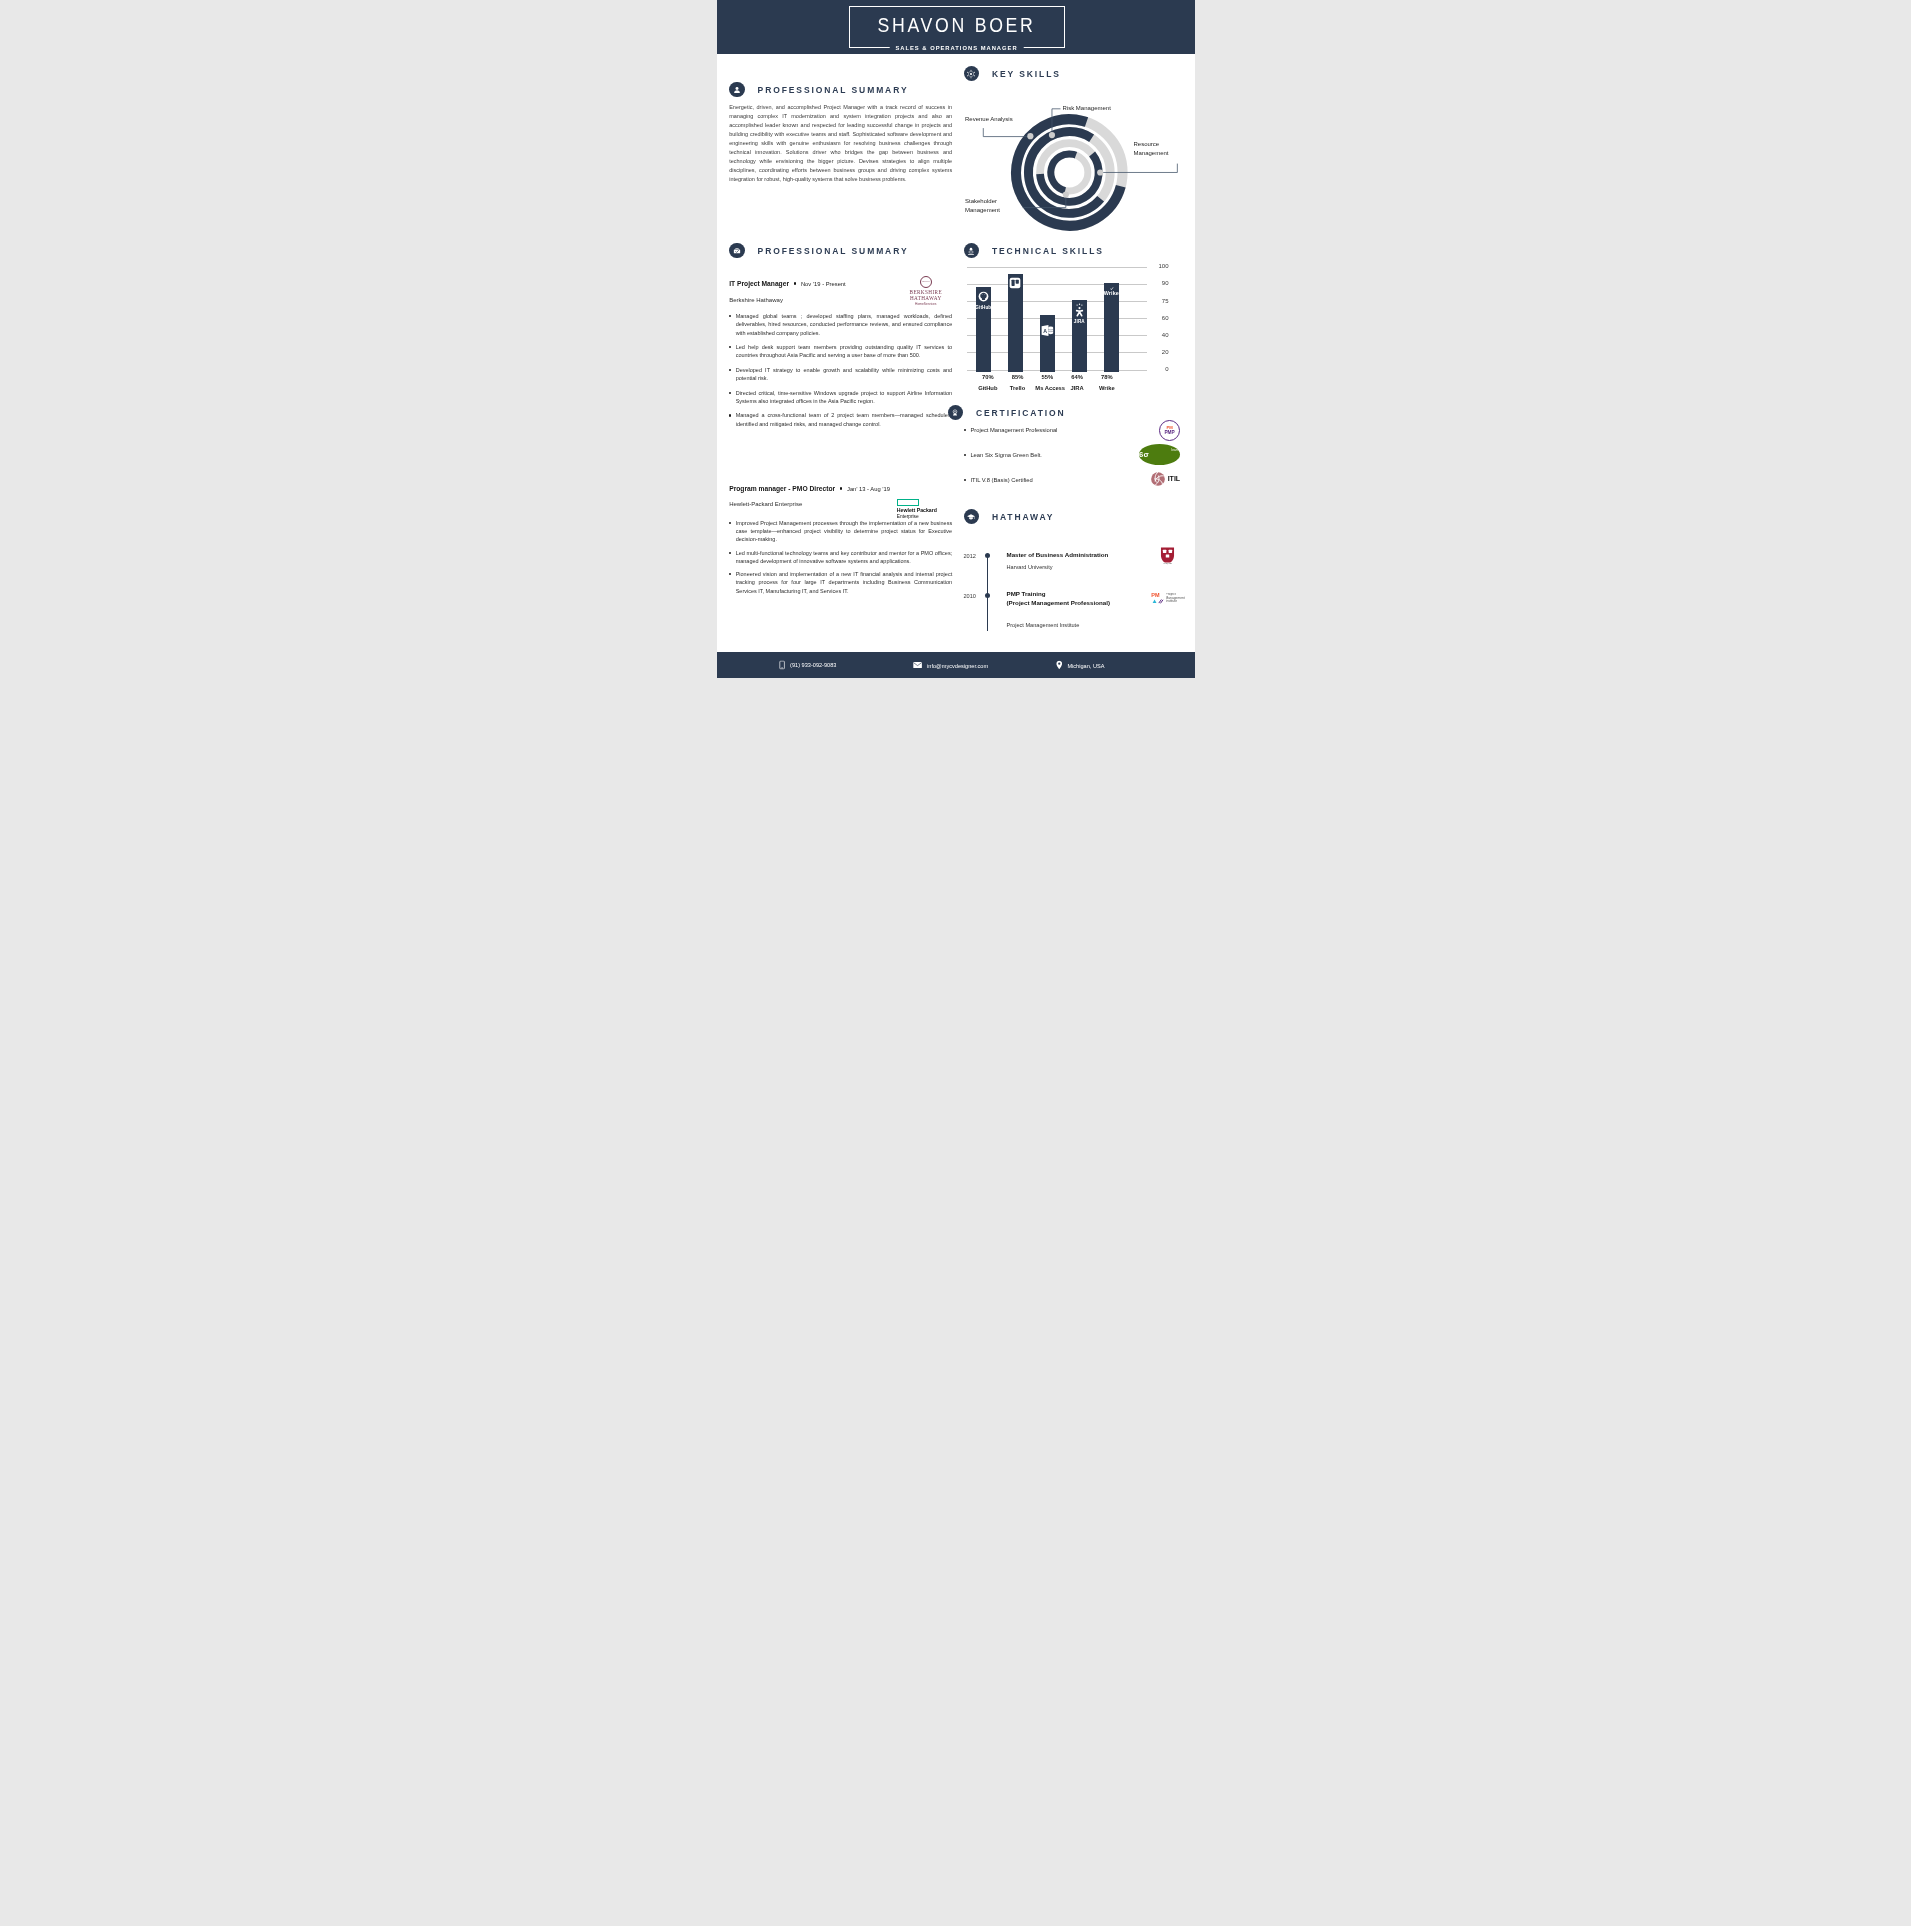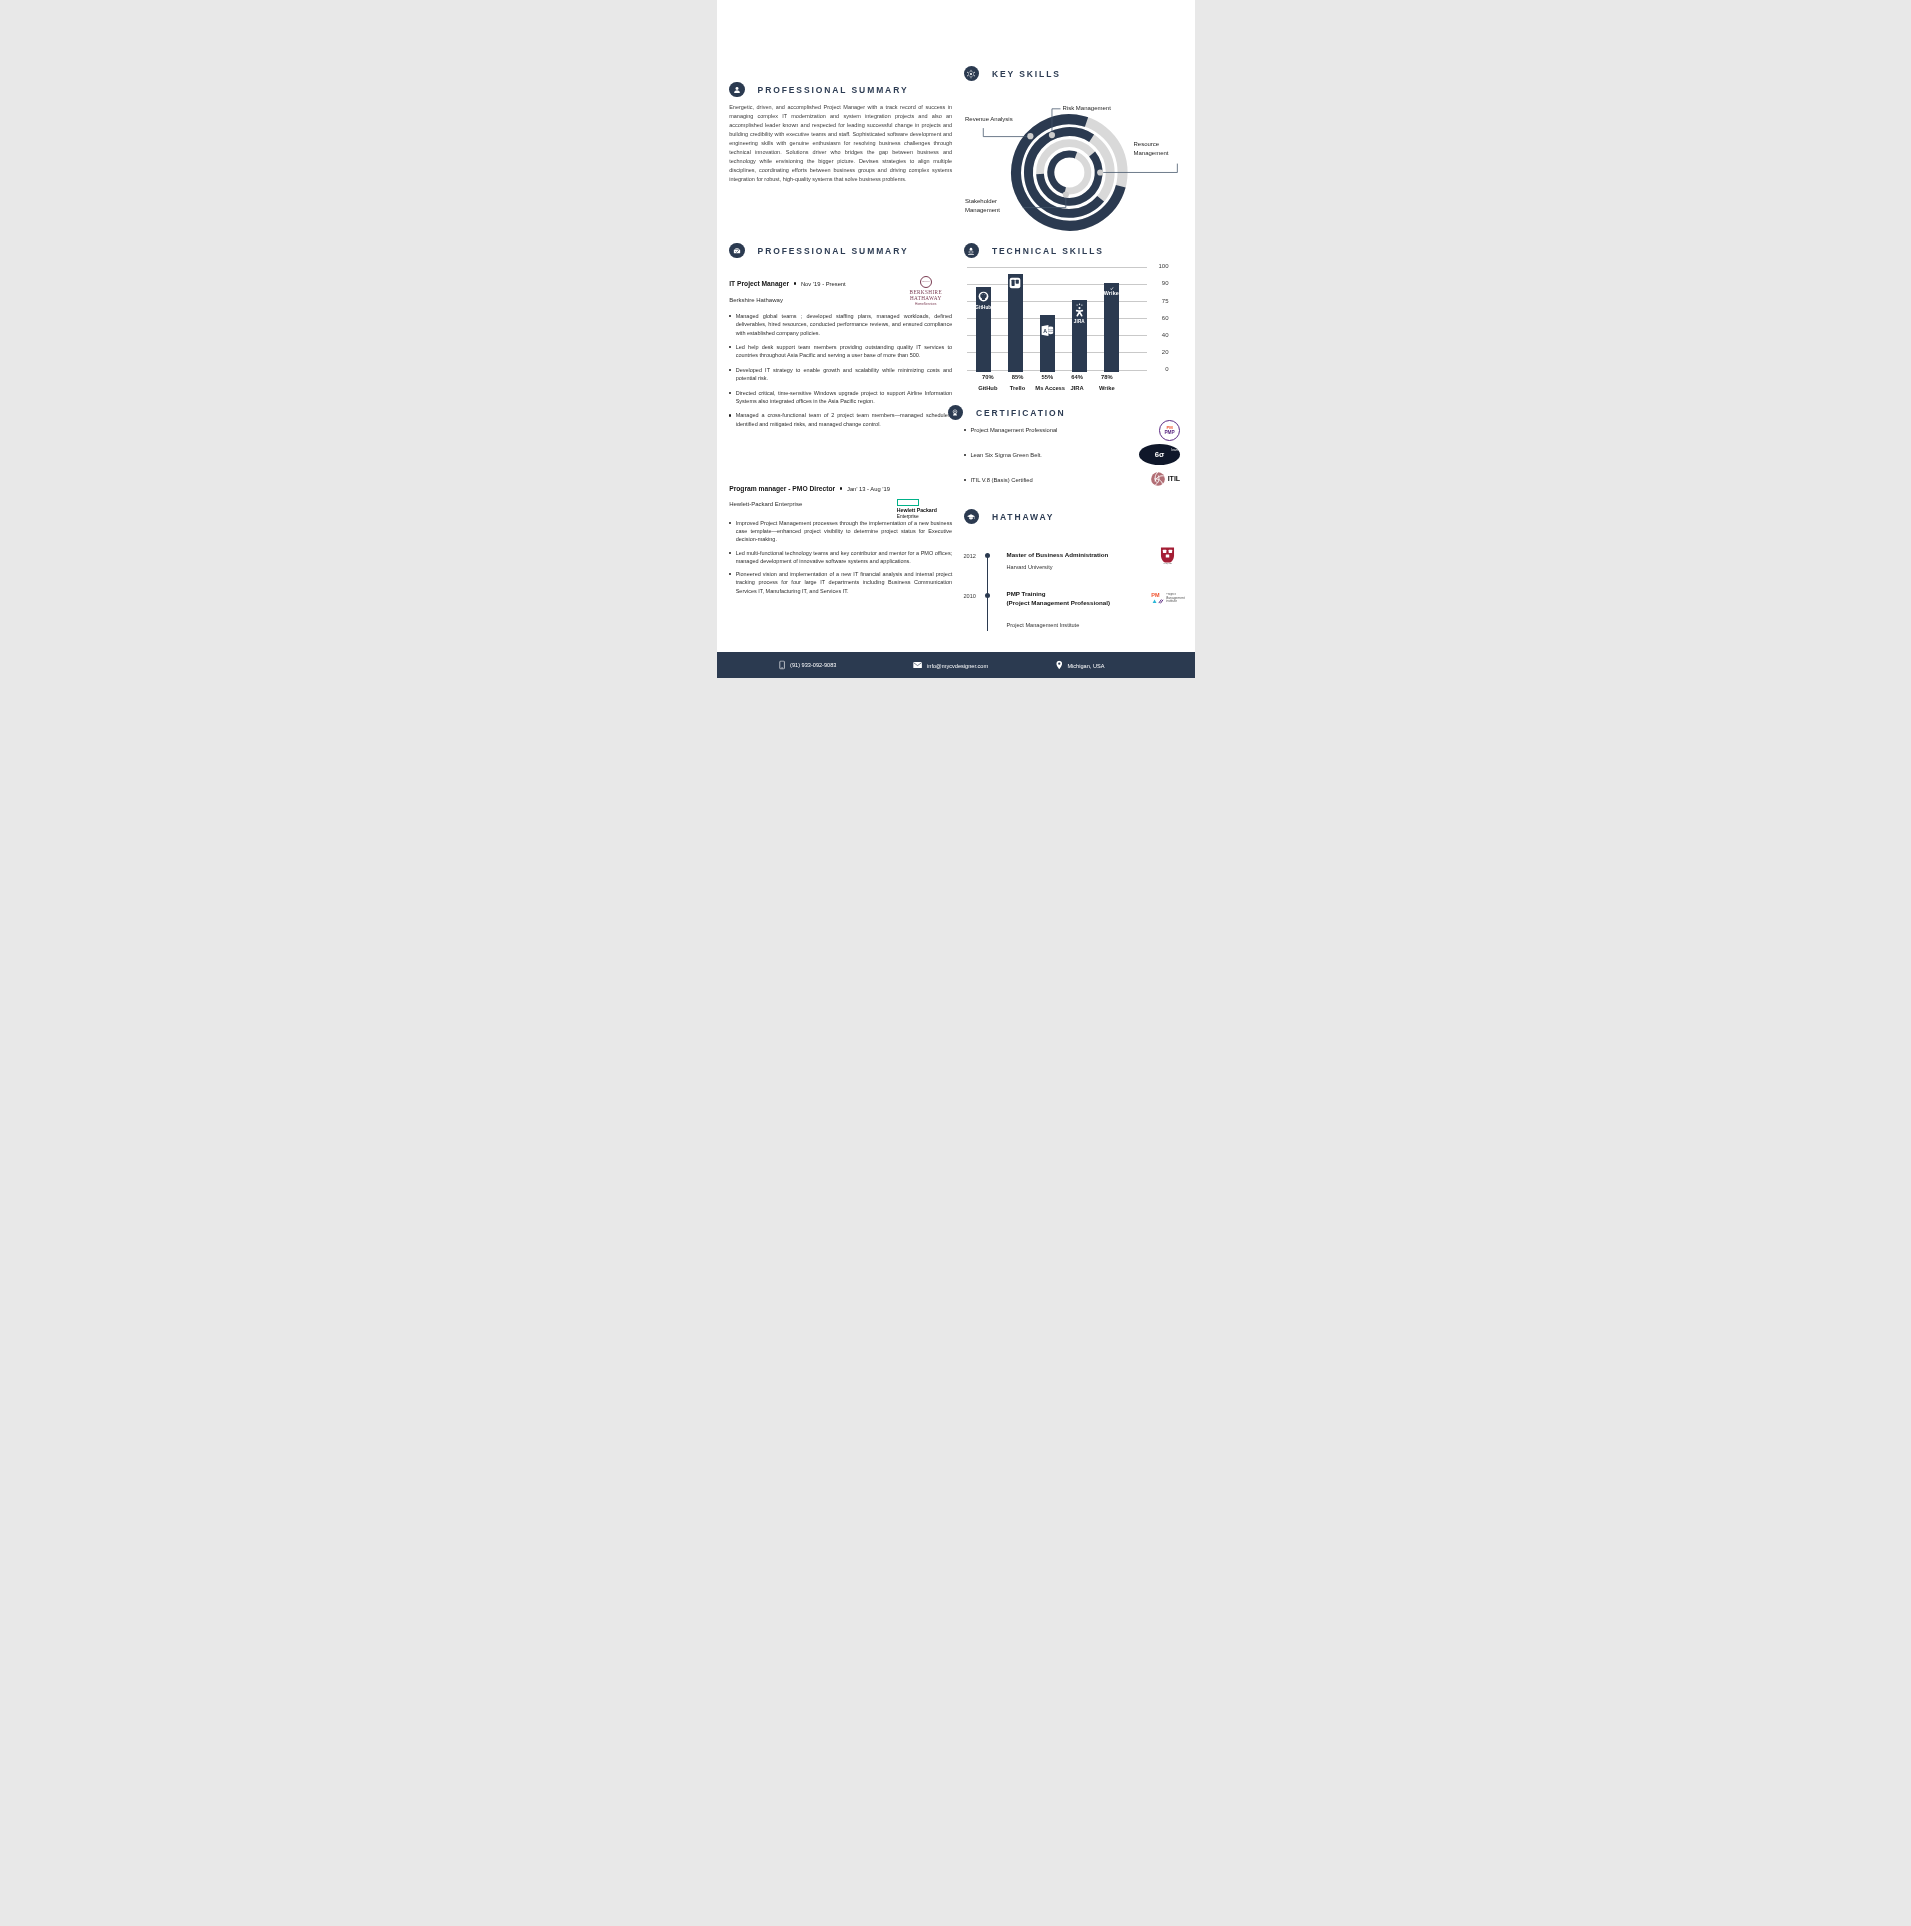--- a/index.html
+++ b/index.html
@@ -53,22 +53,22 @@
   .lab-cell{width:24px;text-align:center;font-size:5.8px;font-weight:bold;color:#1b1b1b;white-space:nowrap;}
   
   .cert{position:absolute;left:247px;top:425px;width:222px;}
   .cert-row{position:absolute;left:0;width:100%;display:flex;align-items:center;}
   .cert-txt{font-size:5.8px;color:#2b2b2b;margin-left:4.6px;}
   .cert-logo{position:absolute;right:5.4px;}
   .pmp-badge{width:19px;height:19px;border-radius:50%;border:1.5px solid #5b2a83;background:#fff;
              display:flex;flex-direction:column;align-items:center;justify-content:center;line-height:1;}
   .pmp-mini{color:#f0502a;font-weight:bold;font-size:4.2px;}
   .pmp-word{color:#5b2a83;font-weight:bold;font-size:4.8px;margin-top:0.4px;}
-  .lean-badge{width:41px;height:21px;border-radius:50%;background:#0f172a;color:#fff;position:relative;
-              display:flex;align-items:center;justify-content:center;}
+  .lean-badge{width:41px;height:21px;border-radius:50%;background:#4d7c0f;color:#fff;position:relative;
+              display:flex;align-items:center;}
   .lean-sym{font-size:7.7px;font-weight:bold;}
   .lean-word{position:absolute;top:4.2px;right:2.7px;font-size:3.1px;}
   .itil-row{display:flex;align-items:center;gap:1.9px;}
   .itil-word{font-size:7px;font-weight:bold;color:#111;}
   
   .edu{position:absolute;left:247px;top:543px;width:222px;height:96px;}
   .edu-line{position:absolute;left:23.5px;top:12.3px;width:1px;height:76px;background:#2b3a50;}
   .edu-dot{position:absolute;left:21px;width:5.4px;height:5.4px;border-radius:50%;background:#2b3a50;}
   .edu-year{position:absolute;left:0;font-size:5.6px;color:#3a3a3a;}
   .edu-degree{position:absolute;left:43px;font-size:6.2px;font-weight:bold;color:#151515;}
@@ -78,20 +78,26 @@
   .pmi-text{font-size:3.3px;color:#555;line-height:1.2;width:20px;overflow:hidden;white-space:nowrap;}
   
   .footer{position:absolute;left:0;top:652px;width:100%;height:26.6px;background:#2b3a50;}
   .f-item{position:absolute;top:50%;transform:translateY(-50%);display:flex;align-items:center;gap:5.4px;color:#fff;font-size:5.6px;}
 </style>
 </head>
 <body>
 
 <div class="page">
 
+  <div class="band">
+    <div class="name-box">
+      <div class="name">SHAVON BOER</div>
+      <div class="subtitle">SALES &amp; OPERATIONS MANAGER</div>
+    </div>
+  </div>
 
   <div class="sec-head" style="left:12.7px;top:82px;">
     <span class="sec-icon">
       <svg width="10" height="10" viewBox="0 0 38 38">
           <circle cx="19" cy="13" r="5.6" fill="#fff"></circle>
           <path d="M8 30c0-7 5-10.5 11-10.5S30 23 30 30z" fill="#fff"></path>
         </svg>
     </span>
     <span class="sec-title">PROFESSIONAL SUMMARY</span>
   </div>

